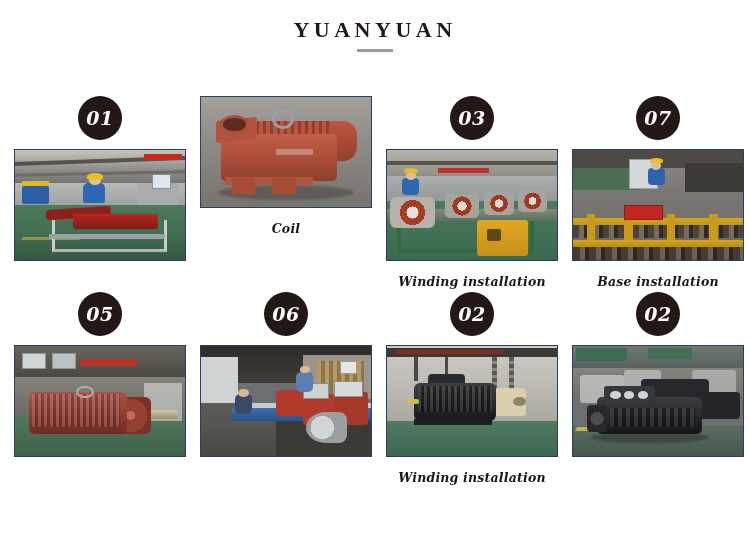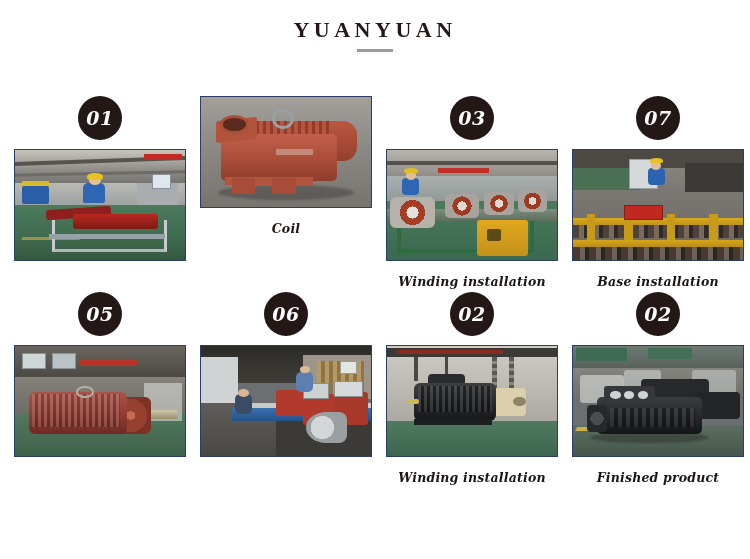--- a/index.html
+++ b/index.html
@@ -465,19 +465,18 @@
             <div class="lay p8-shadow"></div>
             <div class="lay p8-m1"></div>
               <div class="lay p8-m1f"></div>
               <div class="lay p8-fan"></div>
             <div class="lay p8-box"></div>
               <div class="lay p8-h1"></div>
               <div class="lay p8-h2"></div>
               <div class="lay p8-h3"></div>
           </div>
         </div>
-        <div class="caption">Finished product</div>
       </div>
 
     </div>
 
   </div>
 </div>
 
 </body></html>

